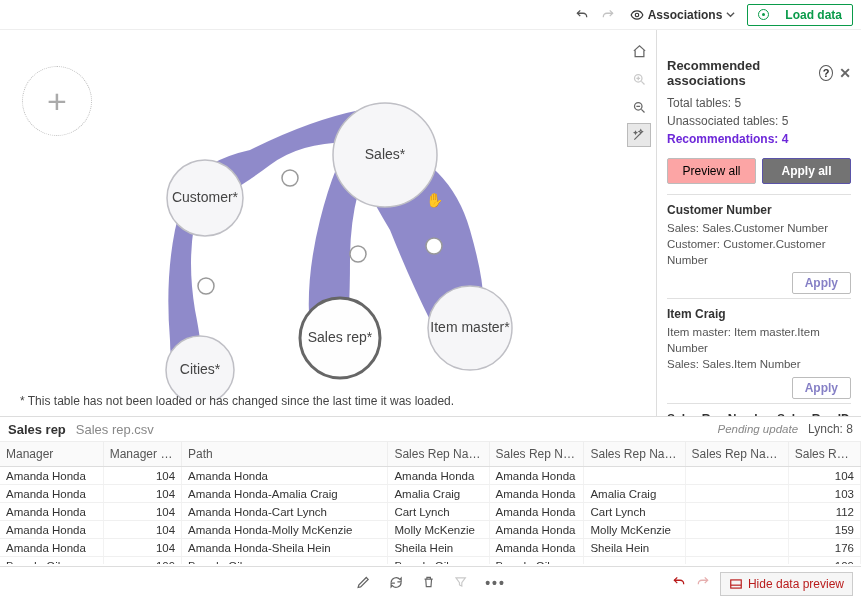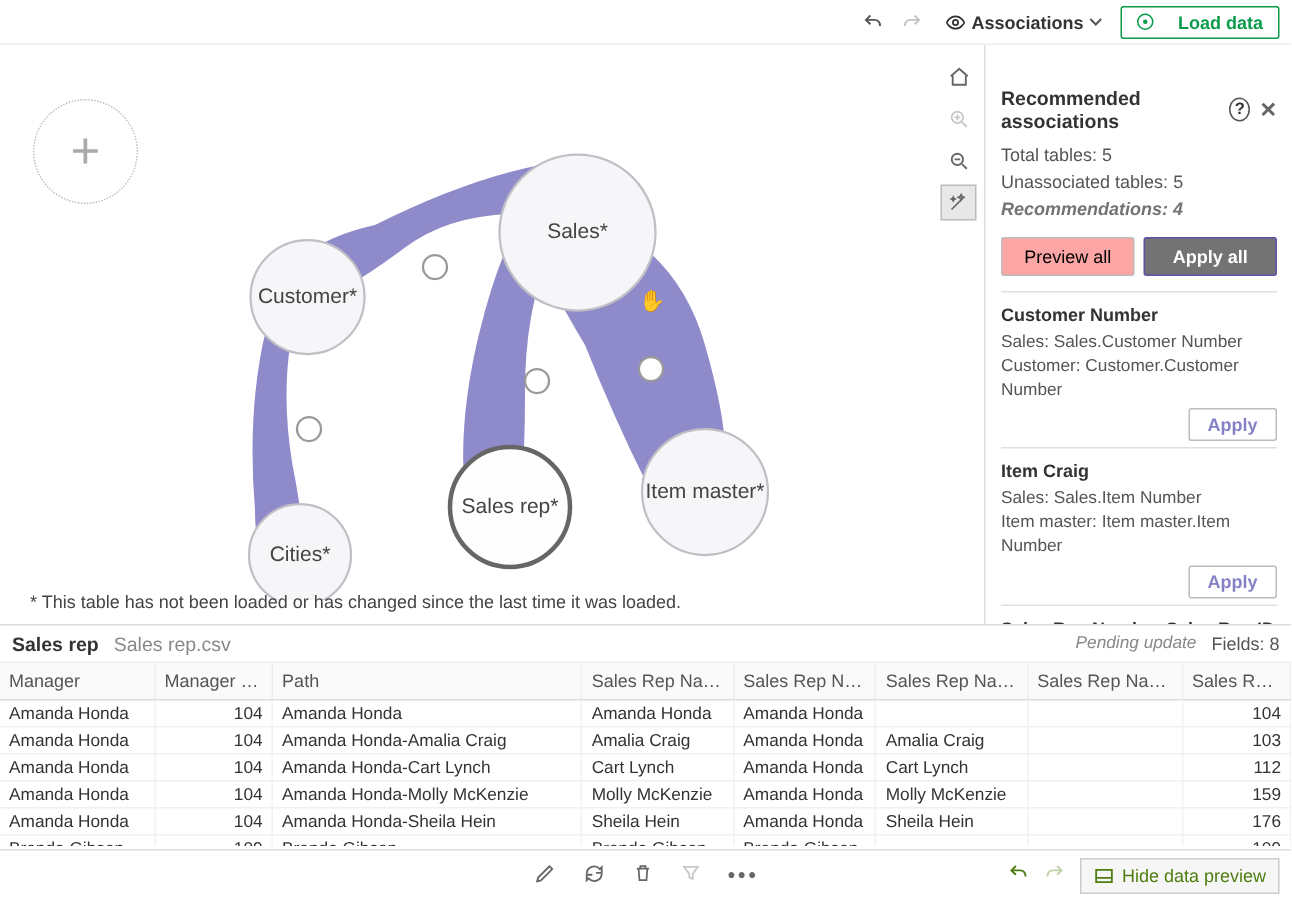--- a/index.html
+++ b/index.html
@@ -29,21 +29,21 @@
 .bubble-label { font-size: 14px; fill: #444; text-anchor: middle; dominant-baseline: middle; }
 .blob { fill: #8680c6; opacity: .92; }
 
 
 .rpanel { width: 204px; padding: 8px 10px; overflow-y: auto; position: relative; }
 .rpanel h3 { font-size: 13px; font-weight: 700; margin-bottom: 6px; display: flex; align-items: center; margin-top: 20px; }
 .rpanel h3 .spacer { flex: 1; }
 .rpanel .closeX { cursor: pointer; color: #666; font-size: 14px; margin-left: 6px; }
 .rpanel .helpQ { width: 16px; height: 16px; border: 1.3px solid #555; border-radius: 50%; display: inline-flex; align-items: center; justify-content: center; font-size: 11px; font-weight: 700; cursor: pointer; }
 .summary-line { font-size: 12px; color: #555; line-height: 1.5; }
-.summary-line b { color: #737373; font-style: italic; }
+.summary-line b { color: #6d28d9; }
 .btn-row { display: flex; gap: 6px; margin: 10px 0; }
 .btn-row button { flex: 1; padding: 5px 0; font-size: 12px; border-radius: 2px; cursor: pointer; }
 .btn-preview { background: #fca5a5; border: 1px solid #bcbcbc; }
 .btn-applyall { background: #737373; border: 1px solid #5a53a8; color: #fff; font-weight: 600; }
 .assoc-card { border-top: 1px solid #e0e0e0; padding: 8px 0 4px; }
 .assoc-card .title { font-size: 12px; font-weight: 700; margin-bottom: 3px; }
 .assoc-card .line { font-size: 11.5px; color: #555; line-height: 1.4; }
 .assoc-card .apply { float: right; margin-top: 4px; padding: 3px 12px; font-size: 12px; border: 1px solid #bcbcbc; background: #fff; color: #8680c6; font-weight: 600; border-radius: 2px; cursor: pointer; }
 .assoc-card:after { content: ""; display: block; clear: both; }
 
@@ -58,21 +58,21 @@
 .grid { height: 122px; overflow: hidden; }
 table { width: 100%; border-collapse: collapse; table-layout: fixed; }
 th { text-align: left; font-size: 12px; font-weight: 400; color: #555; padding: 5px 6px; border-bottom: 1px solid #ddd; border-right: 1px solid #eee; background: #fafafa; white-space: nowrap; overflow: hidden; text-overflow: ellipsis; }
 td { font-size: 11.5px; padding: 2.5px 6px; border-bottom: 1px solid #f0f0f0; border-right: 1px solid #f2f2f2; white-space: nowrap; overflow: hidden; text-overflow: ellipsis; }
 td.num, th.num { text-align: right; }
 
 
 .bottombar { position: absolute; bottom: 0; left: 0; right: 0; height: 34px; border-top: 1px solid #ddd; display: flex; align-items: center; padding: 0 8px; background: #fff; }
 .bottombar .center-tools { position: absolute; left: 50%; transform: translateX(-50%); display: flex; gap: 18px; color: #666; }
 .bottombar .center-tools span { cursor: pointer; font-size: 14px; }
-.bottombar .right-tools { margin-left: auto; display: flex; align-items: center; gap: 10px; color: #4d7c0f; }
+.bottombar .right-tools { margin-left: auto; display: flex; align-items: center; gap: 10px; color: #b91c1c; }
 .hide-prev { display: flex; align-items: center; gap: 5px; border: 1px solid #ccc; padding: 4px 8px; font-size: 12px; cursor: pointer; background: #f6f6f6; }
 .faded { opacity: .35; }
 
 
 col.c1{width:100px}col.c2{width:76px}col.c3{width:200px}col.c4{width:98px}col.c5{width:92px}col.c6{width:98px}col.c7{width:100px}col.c8{width:70px}
 
 .cursor-hand { position: absolute; left: 426px; top: 162px; pointer-events: none; font-size: 14px; }
 </style>
 </head>
 <body>
@@ -177,39 +177,39 @@
     </div>
     <div id="assoc-cards">
         <div class="assoc-card">
           <div class="title">Customer Number</div>
           <div class="line">Sales: Sales.Customer Number</div>
           <div class="line">Customer: Customer.Customer Number</div>
           <button class="apply">Apply</button>
         </div>
         <div class="assoc-card">
           <div class="title">Item Craig</div>
+          <div class="line">Item master: Item master.Item Number</div>
           <div class="line">Sales: Sales.Item Number</div>
-          <div class="line">Item master: Item master.Item Number</div>
           <button class="apply">Apply</button>
         </div>
         <div class="assoc-card">
           <div class="title">Sales Rep Number-Sales Rep ID</div>
           <div class="line">Sales: Sales Rep Number</div>
         </div>
       </div>
 
   </div>
 </div>
 
 <div class="table-head">
   <span class="tname">Sales rep</span>
   <span class="fname">Sales rep.csv</span>
   <span class="spacer"></span>
   <span class="pending">Pending update</span>
-  <span class="fields"><span>Fields:</span> <span>8</span></span>
+  <span class="fields"><span>Lynch:</span> <span>8</span></span>
 </div>
 
 <div class="grid">
   <table>
     <colgroup>
         <col class="c1">
         <col class="c2">
         <col class="c3">
         <col class="c4">
         <col class="c5">

